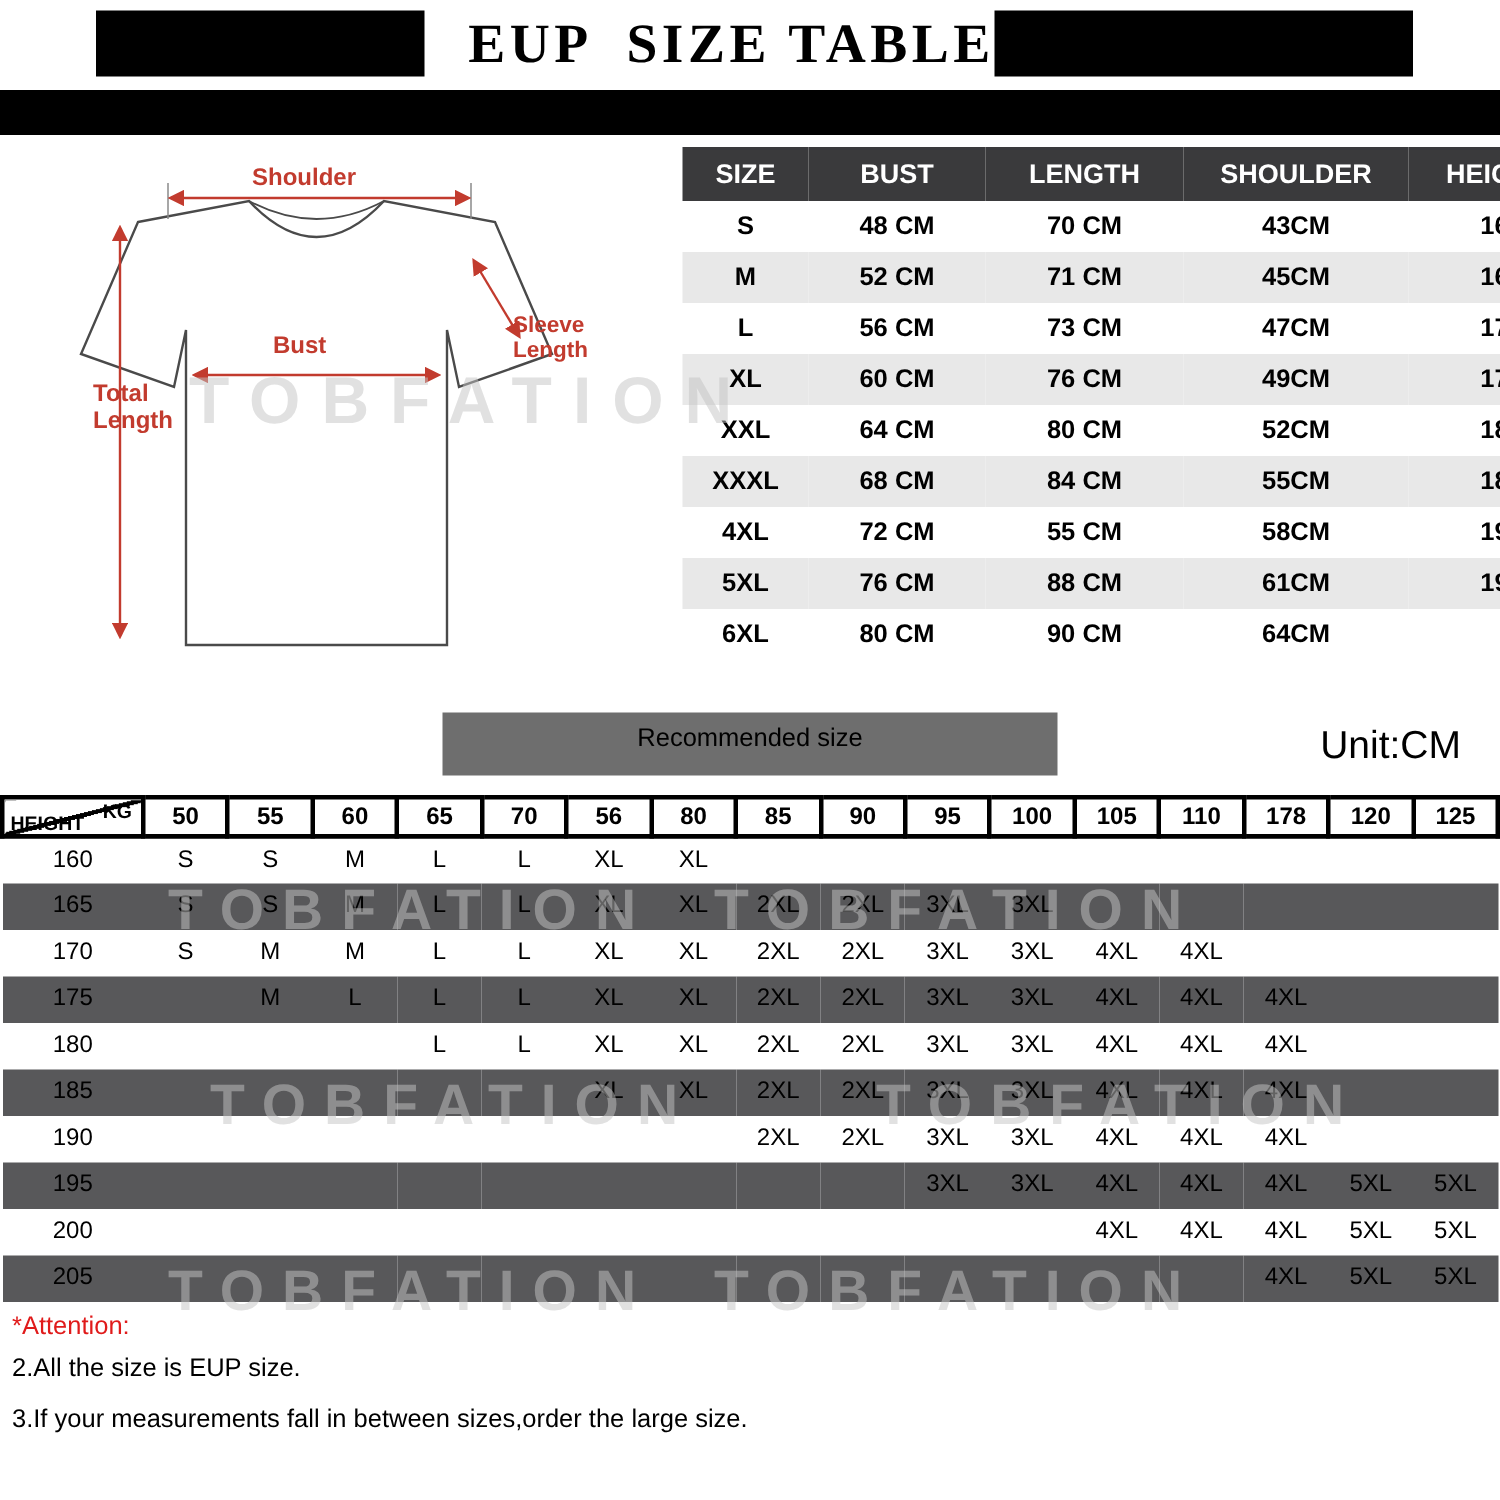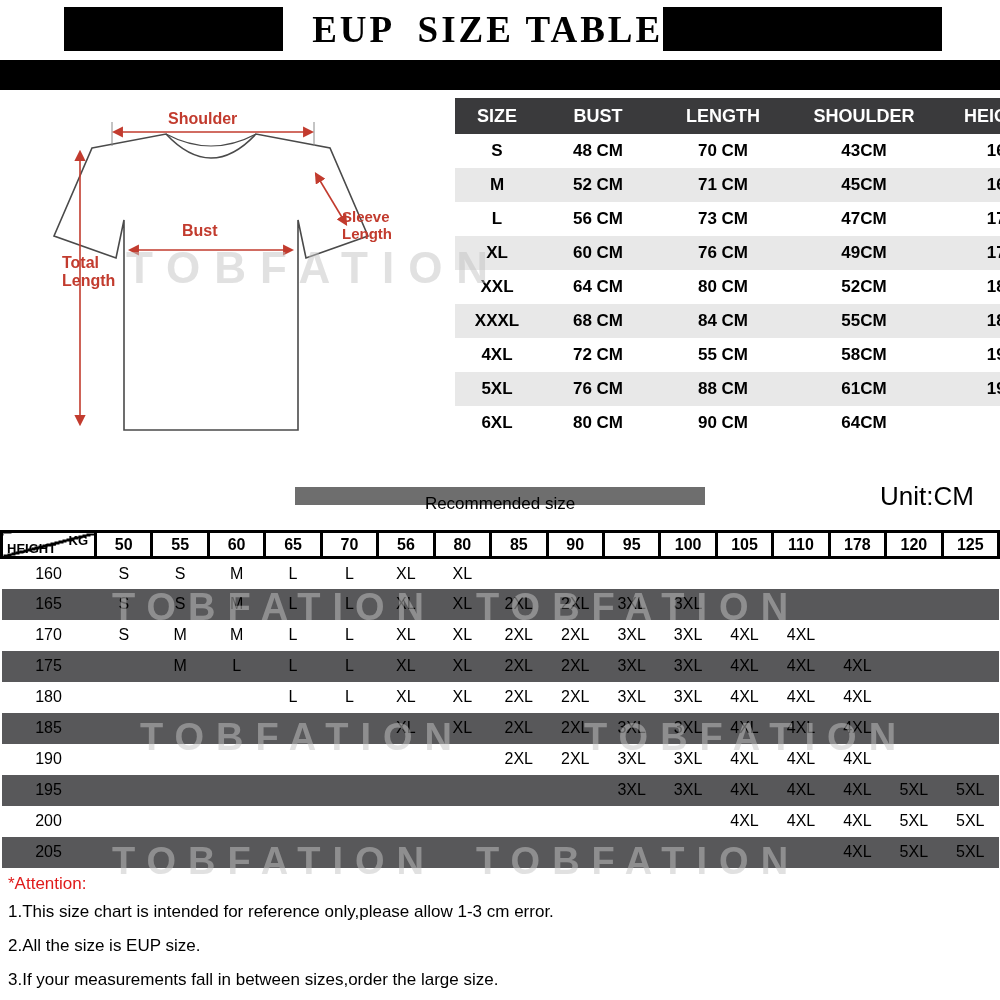--- a/index.html
+++ b/index.html
@@ -27,21 +27,21 @@
 
   .size-wrap { flex:1; padding:8px 3px 0 0; }
   table.size-table { width:542px; border-collapse:collapse; table-layout:fixed; }
   table.size-table thead th { background:#3a3a3c; color:#fff; font-size:18px; font-weight:bold; height:36px; }
   table.size-table td { text-align:center; font-size:17px; font-weight:bold; color:#000; height:34px; }
   table.size-table tbody tr:nth-child(even) { background:#e8e8e8; }
   .c-size{width:84px;} .c-bust{width:118px;} .c-len{width:132px;} .c-sho{width:150px;} .c-hei{width:158px;}
 
   
   .mid-row { display:flex; align-items:center; margin-top:20px; height:36px; }
-  .recommend-bar { margin-left:295px; width:410px; height:18px; background:#6e6e6e;
+  .recommend-bar { margin-left:295px; width:410px; height:42px; background:#6e6e6e;
                    color:#000; text-align:center; line-height:34px; font-size:17px; }
   .unit-label { margin-left:auto; margin-right:26px; font-size:26px; color:#000; }
 
   
   table.matrix { width:1000px; border-collapse:collapse; table-layout:fixed; margin-top:16px; }
   table.matrix thead th { background:#fff; border:3px solid #000; font-size:16px; font-weight:bold; height:26px; padding:0; color:#000; }
   table.matrix thead th.corner { width:94px; position:relative;
       background:linear-gradient(to bottom right, #fff calc(50% - 1.5px), #000 calc(50% - 1.5px), #000 calc(50% + 1.5px), #fff calc(50% + 1.5px)); }
   .corner .kg { position:absolute; top:0;  right:6px; font-size:13px; font-weight:bold; }
   .corner .ht { position:absolute; bottom:0; left:4px; font-size:13px; font-weight:bold; }
@@ -415,21 +415,20 @@
           <td></td>
           <td>4XL</td>
           <td>5XL</td>
           <td>5XL</td>
         </tr>
       </tbody>
   </table>
 
   <div class="notes">
     <div class="attention">*Attention:</div>
-    <div class="note-line">1.This size chart is intended for reference only,please allow 1-3 cm error.</div>
     <div class="note-line">2.All the size is EUP size.</div>
     <div class="note-line">3.If your measurements fall in between sizes,order the large size.</div>
   </div>
 
   <div class="wm wm-top"><span>TOBFATION</span></div>
   <div class="wm wm-a"><span>TOBFATION</span><span>TOBFATION</span></div>
   <div class="wm wm-b"><span>TOBFATION</span><span>TOBFATION</span></div>
   <div class="wm wm-c"><span>TOBFATION</span><span>TOBFATION</span></div>
 
 </div>

